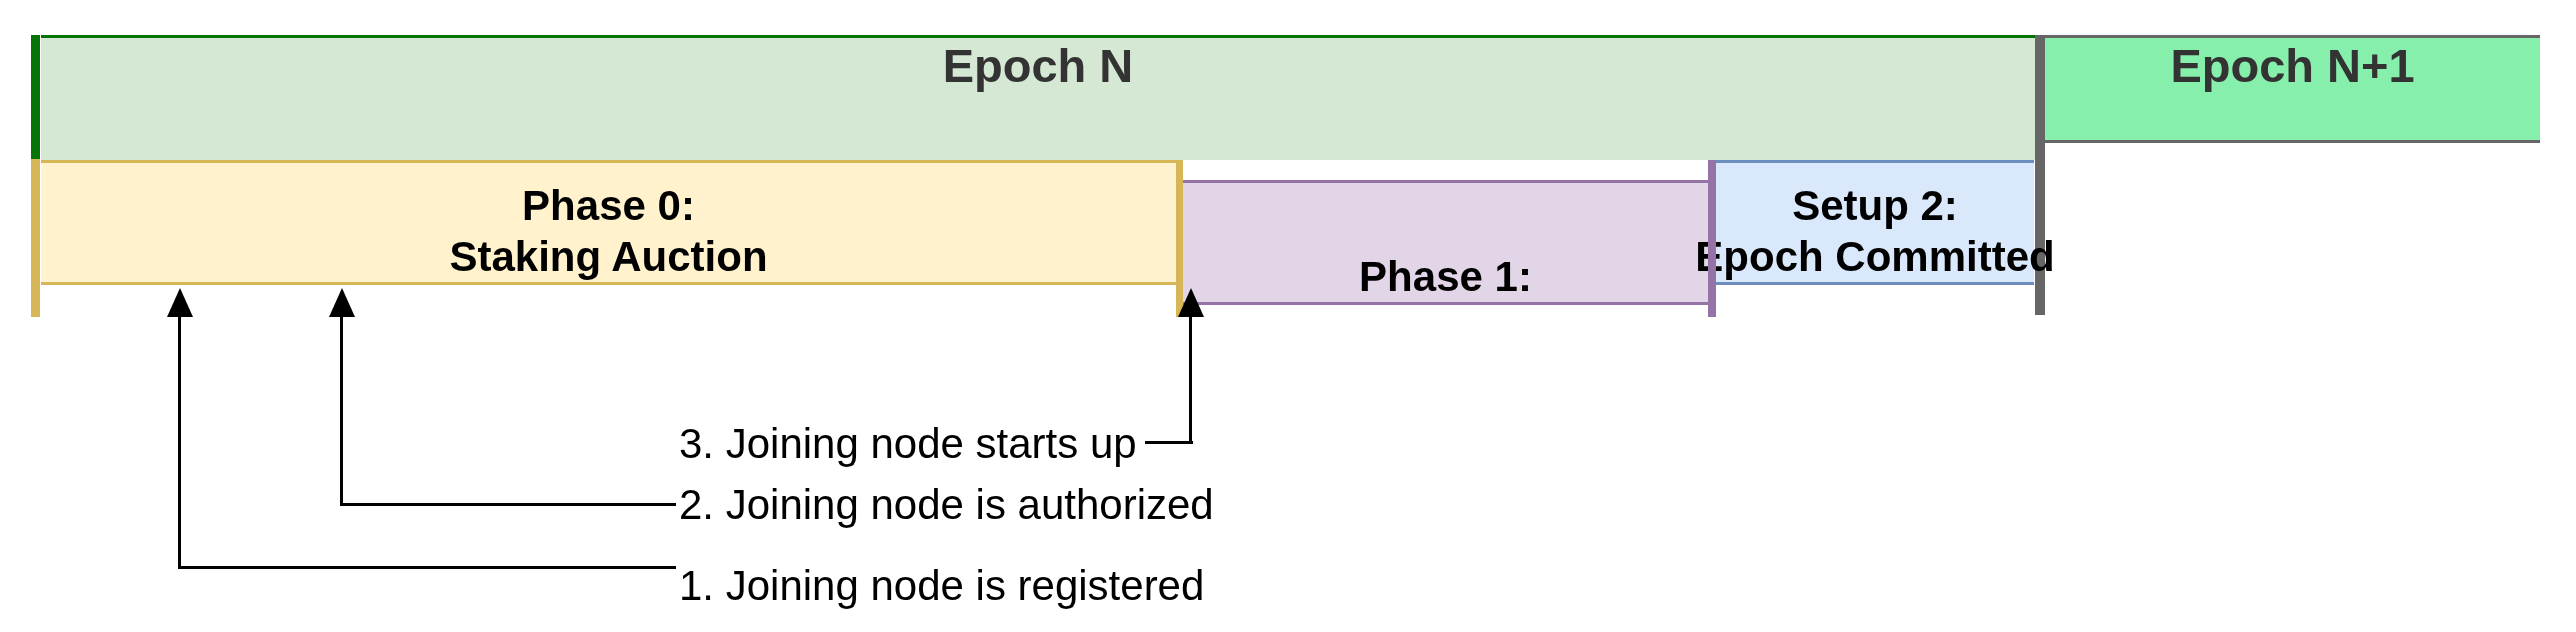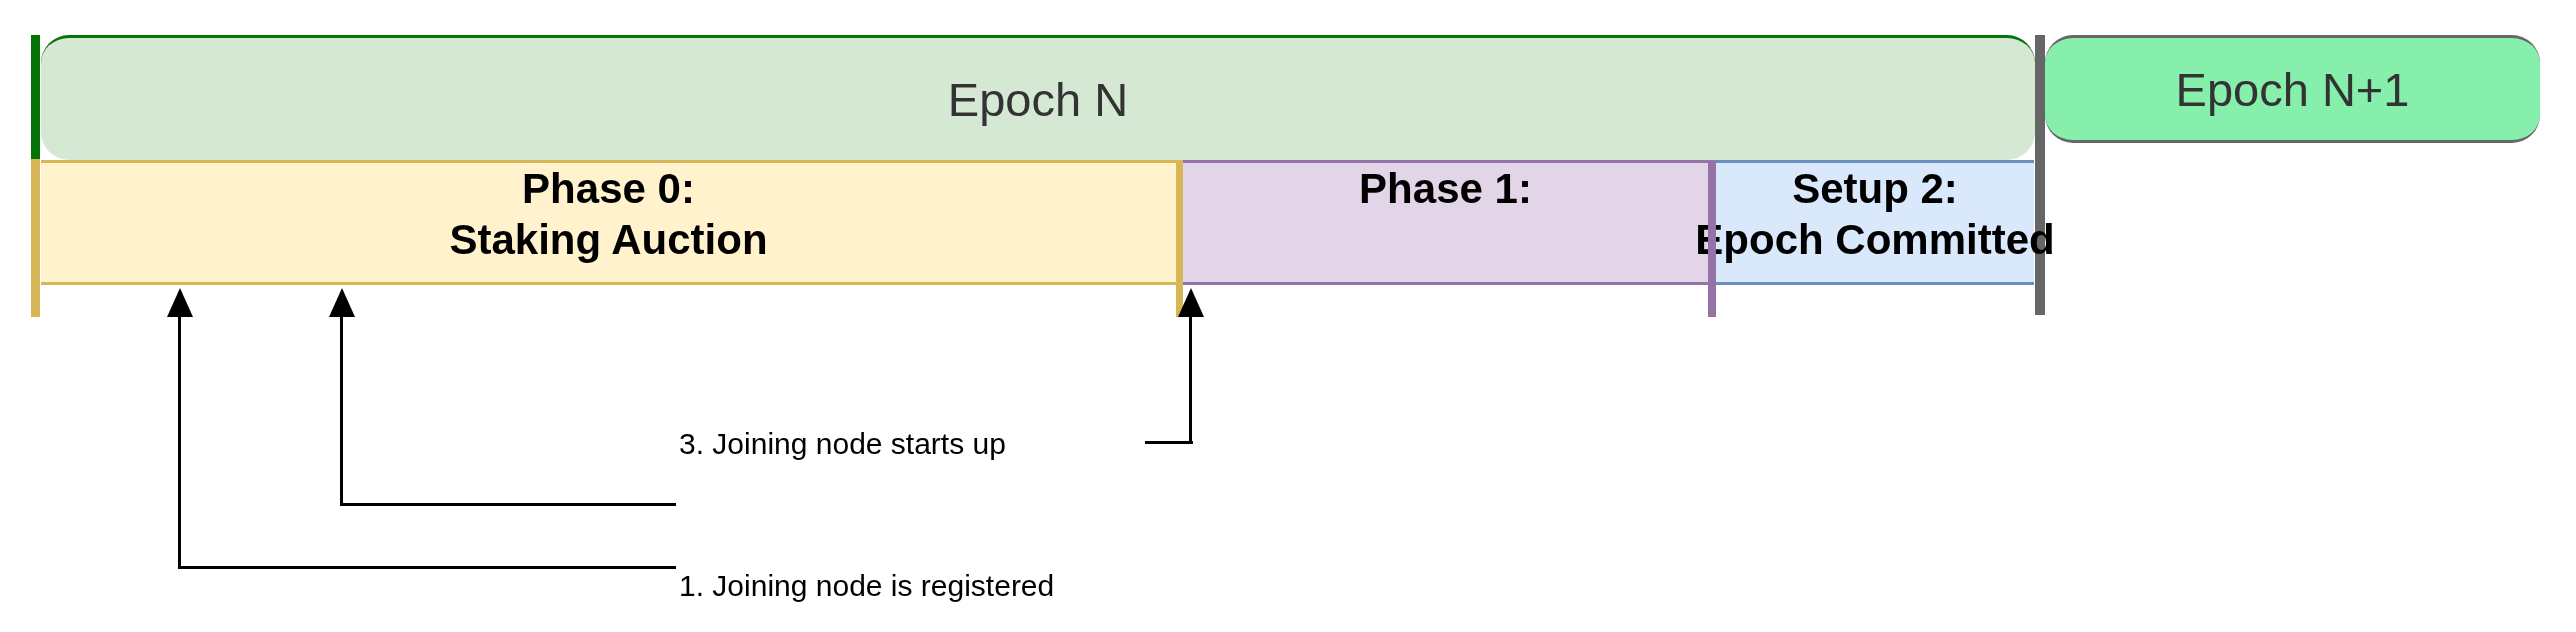--- a/index.html
+++ b/index.html
@@ -13,56 +13,55 @@
     height: 632px;
     background: #ffffff;
     overflow: hidden;
     font-family: "Liberation Sans", sans-serif;
   }
   .abs { position: absolute; box-sizing: border-box; }
 
   
   .epoch-box {
     display: flex;
-    align-items: center;
+    align-items: flex-start;
     justify-content: center;
-    font-weight: normal;
+    font-weight: bold;
     font-size: 47px;
     color: #333333;
     white-space: nowrap;
-    border-radius: 28px;
   }
   .epoch-n {
     left: 41px; top: 35px; width: 1994px; height: 125px;
     background: #d5e8d4;
     border-top: 3.9px solid #067306;
   }
   .epoch-n1 {
     left: 2045px; top: 35px; width: 495px; height: 108px;
     background: #86efac;
     border-top: 3.9px solid #666666;
     border-bottom: 3.9px solid #666666;
   }
 
   
   .phase-box {
     top: 160px; height: 125px;
     display: flex;
     flex-direction: column;
     align-items: center;
-    justify-content: flex-start;
+    justify-content: flex-end;
     font-weight: bold;
     font-size: 42px;
     line-height: 51px;
     color: #000000;
     text-align: center;
     white-space: nowrap;
   }
   .phase0 { left: 41px;   width: 1135px; background: #fff2cc; border-top: 3.9px solid #d6b656; border-bottom: 3.9px solid #d6b656; }
-  .phase1 { left: 1183px; width: 525px;  background: #e1d5e7; border-top: 3.9px solid #9673a6; border-bottom: 3.9px solid #9673a6; }
+  .phase1 { left: 1183px; width: 525px;  background: #e1d5e7; border-top: 3.9px solid #9673a6; border-bottom: 3.9px solid #9673a6; margin-top: 20px; }
   .phase2 { left: 1716px; width: 318px;  background: #dae8fc; border-top: 3.9px solid #6c8ebf; border-bottom: 3.9px solid #6c8ebf; }
 
   
   .accent-green-left  { left: 31px;   top: 35px;  width: 9.4px; height: 124px; background: #067306; }
   .accent-yellow-left { left: 31px;   top: 159px; width: 9.4px; height: 158px; background: #d6b656; }
   .accent-yellow-mid  { left: 1176px; top: 160px; width: 7px;  height: 157px; background: #d6b656; }
   .accent-purple      { left: 1708px; top: 160px; width: 7.8px; height: 157px; background: #9673a6; }
   .epoch-divider      { left: 2035px; top: 35px;  width: 10.2px; height: 280px; background: #666666; }
 
   
@@ -79,21 +78,21 @@
   .a2-head  { left: 329px;  top: 288px; }
   .a2-shaft { left: 340px;  top: 311px; width: 3.1px;   height: 195px; }
   .a2-hline { left: 340px;  top: 503px; width: 336px; height: 3.1px; }
   .a3-head  { left: 1178px; top: 288px; }
   .a3-shaft { left: 1189px; top: 311px; width: 3.1px;   height: 132px; }
   .a3-hline { left: 1145px; top: 441px; width: 48px;  height: 3.1px; }
 
   
   .anno-label {
     left: 679px;
-    font-size: 30px;
+    font-size: 42px;
     line-height: 42px;
     color: #000000;
     white-space: nowrap;
   }
   .anno-3 { top: 423px; }
   .anno-2 { top: 484px; }
   .anno-1 { top: 546px; margin-top: 19px; }
 </style>
 </head>
 <body>
@@ -130,20 +129,21 @@
   <div class="abs accent-purple"></div>
 
   <div class="abs arrow-head a1-head"></div>
   <div class="abs arrow-line a1-shaft"></div>
   <div class="abs arrow-line a1-hline"></div>
   <div class="abs anno-label anno-1">1. Joining node is registered</div>
 
   <div class="abs arrow-head a2-head"></div>
   <div class="abs arrow-line a2-shaft"></div>
   <div class="abs arrow-line a2-hline"></div>
+  <div class="abs anno-label anno-2">2. Joining node is authorized</div>
 
   <div class="abs arrow-head a3-head"></div>
   <div class="abs arrow-line a3-shaft"></div>
   <div class="abs arrow-line a3-hline"></div>
   <div class="abs anno-label anno-3">3. Joining node starts up</div>
 
 </div>
 
 
 </body></html>

